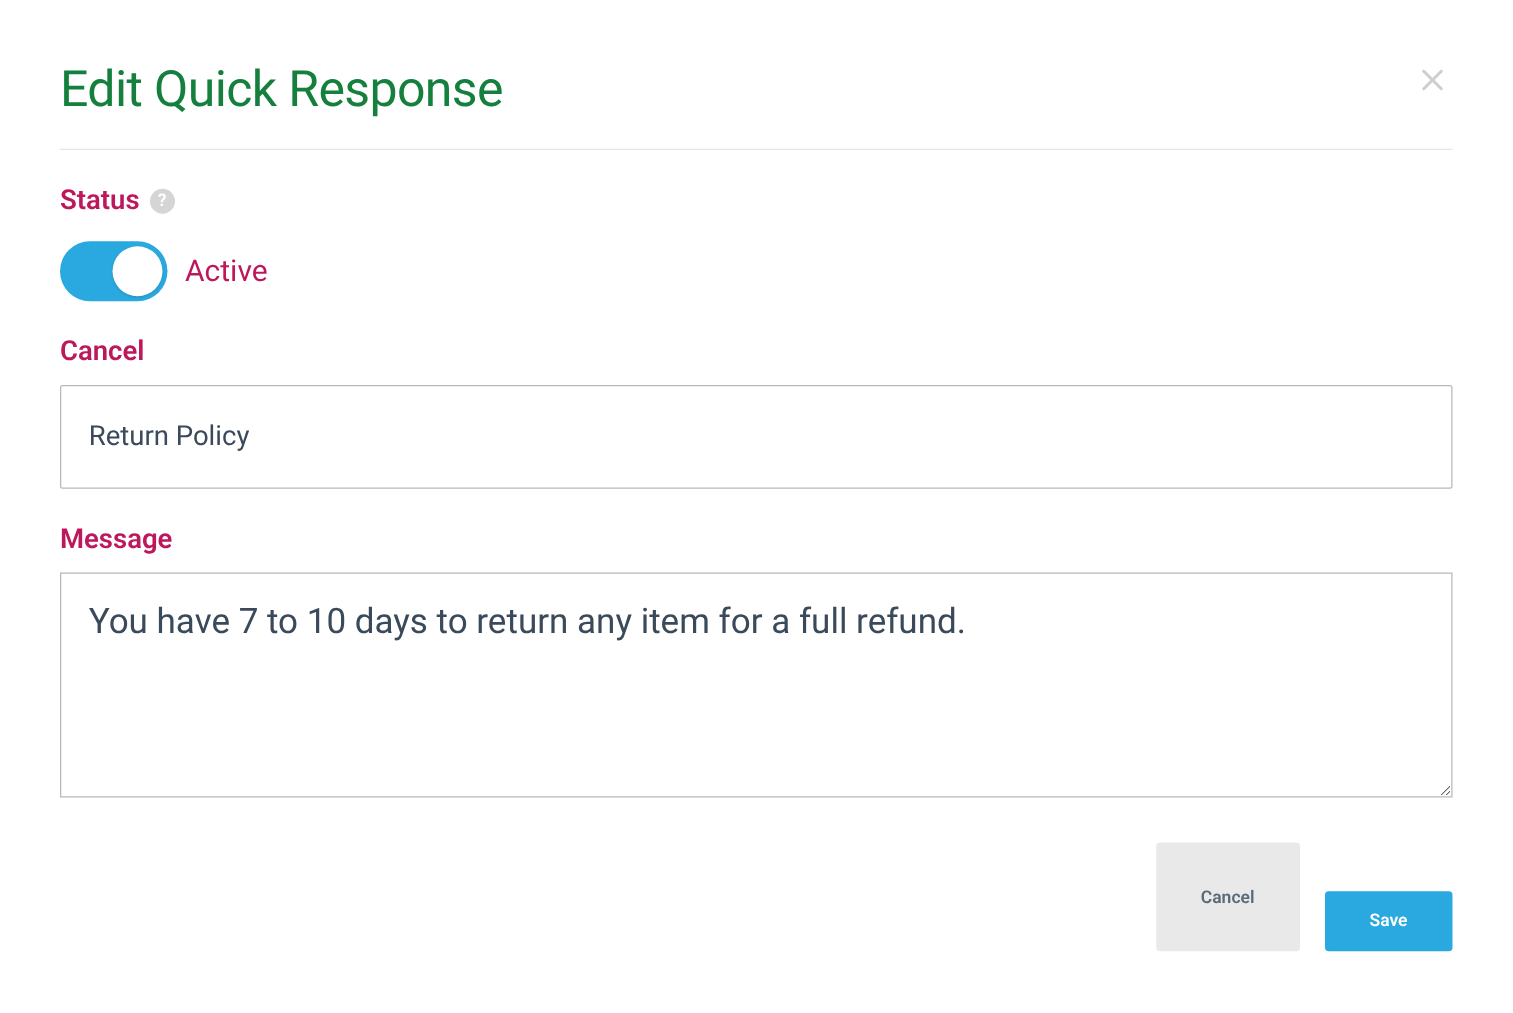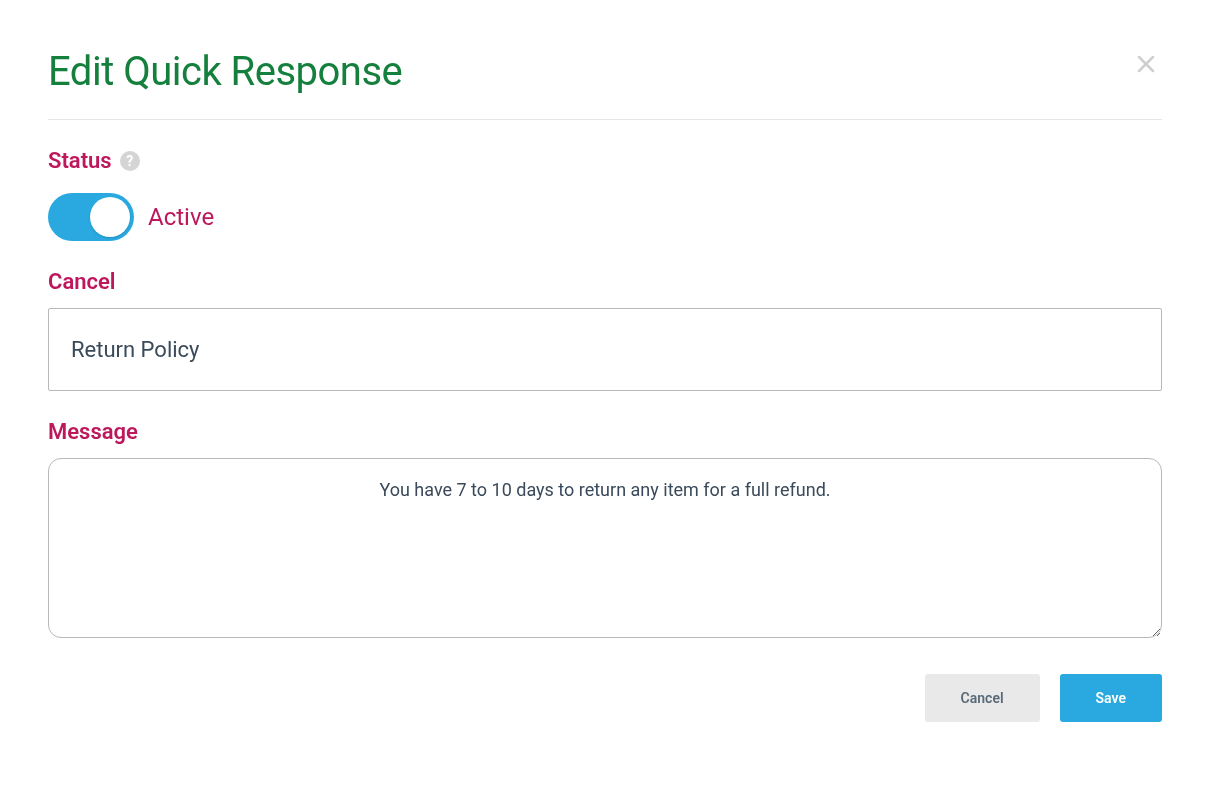--- a/index.html
+++ b/index.html
@@ -106,29 +106,28 @@
       border: 1px solid #b8b8b8;
       border-radius: 2px;
       color: #3a4a5a;
       font-family: inherit;
       outline: none;
     }
     .textarea-input {
       width: 100%;
       min-height: 180px;
       padding: 18px 22px;
-      font-size: 18px;
+      font-size: 28px;
       border: 1px solid #b8b8b8;
-      border-radius: 13px;
+      border-radius: 0;
       color: #3a4a5a;
       font-family: inherit;
       resize: vertical;
       outline: none;
       line-height: 1.4;
-      text-align: center;
     }
     .button-row {
       display: flex;
       justify-content: flex-end;
       gap: 20px;
       margin-top: 32px;
     }
     .btn {
       padding: 16px 36px;
       font-size: 14px;
@@ -138,20 +137,21 @@
       cursor: pointer;
       font-family: inherit;
     }
     .btn-cancel {
       background: #e9e9e9;
       color: #5a6a78;
     }
     .btn-save {
       background: #29a9e0;
       color: #ffffff;
+      margin-top: 39px;
     }
   </style>
 </head>
 <body>
 
 <div class="modal">
   <div class="modal-header">
     <h1 class="modal-title">Edit Quick Response</h1>
     <button class="close-btn">
       <span>

